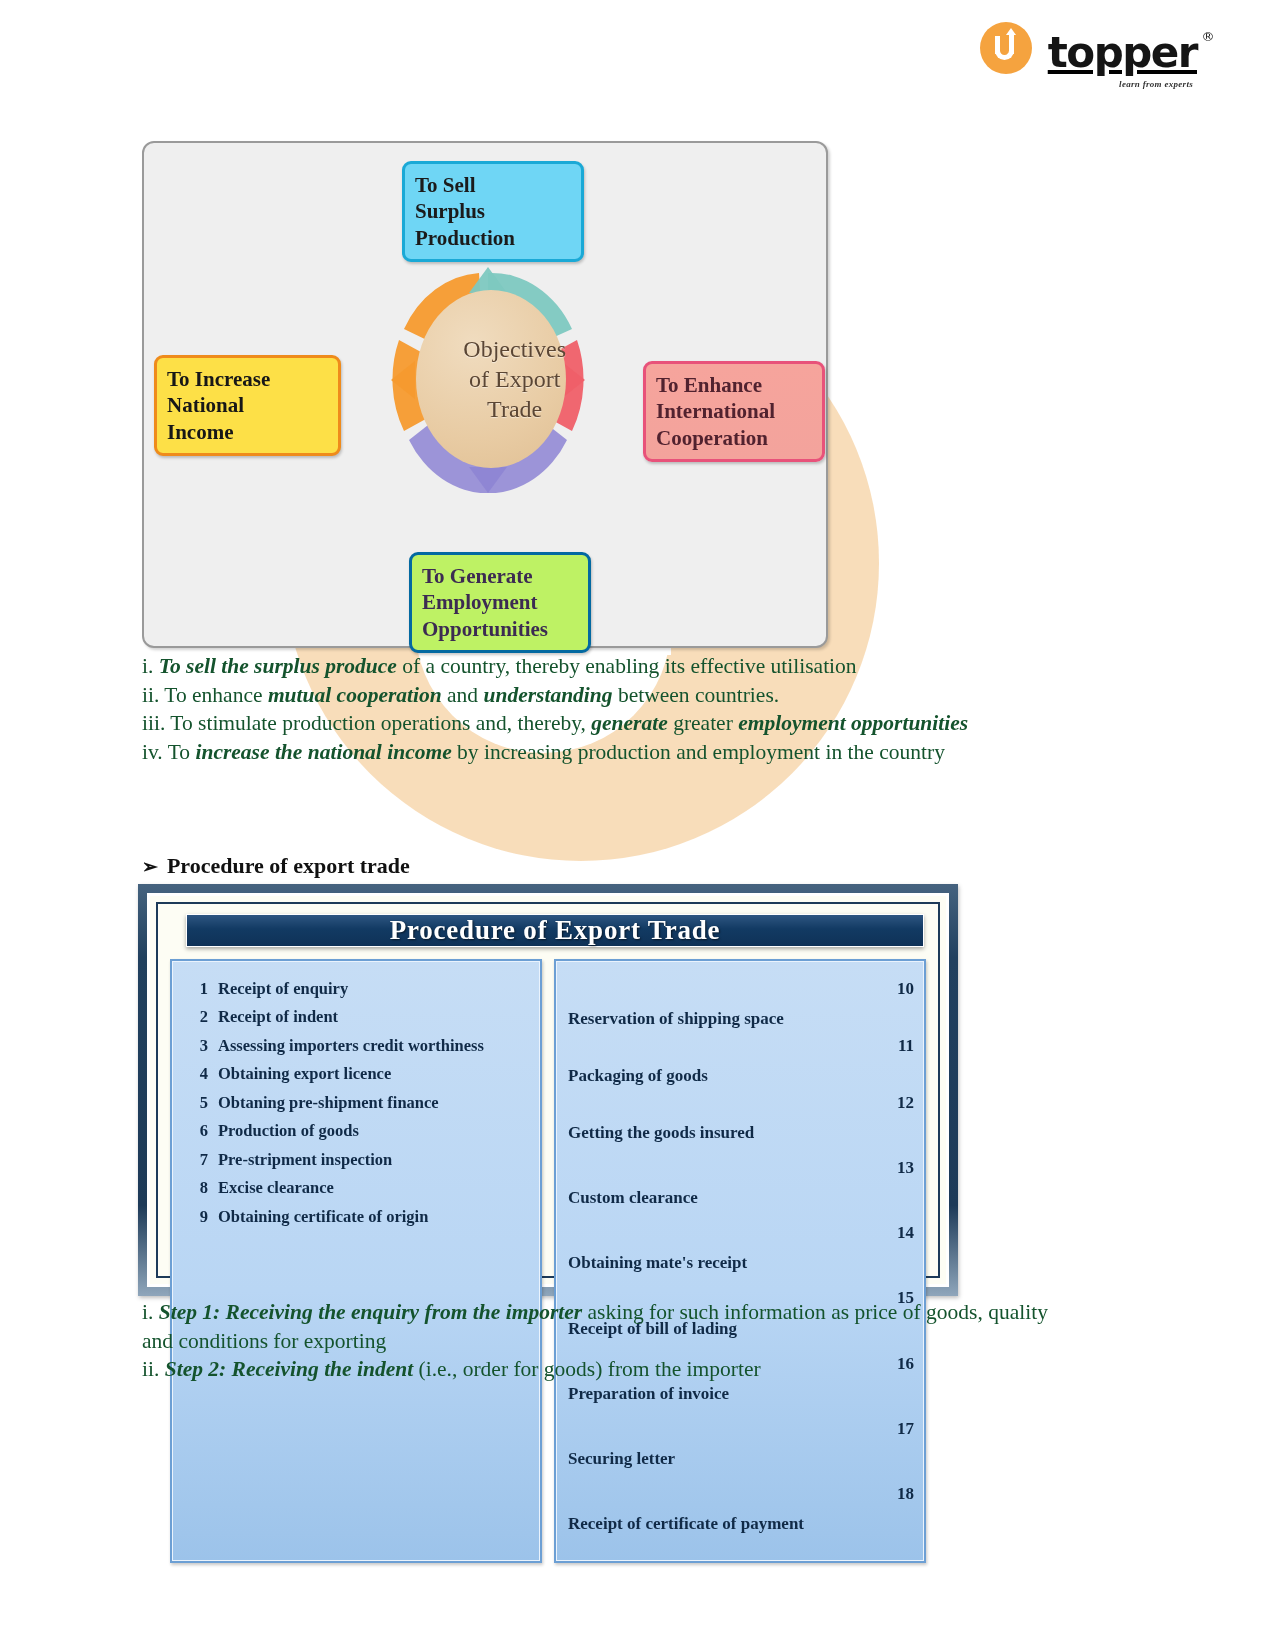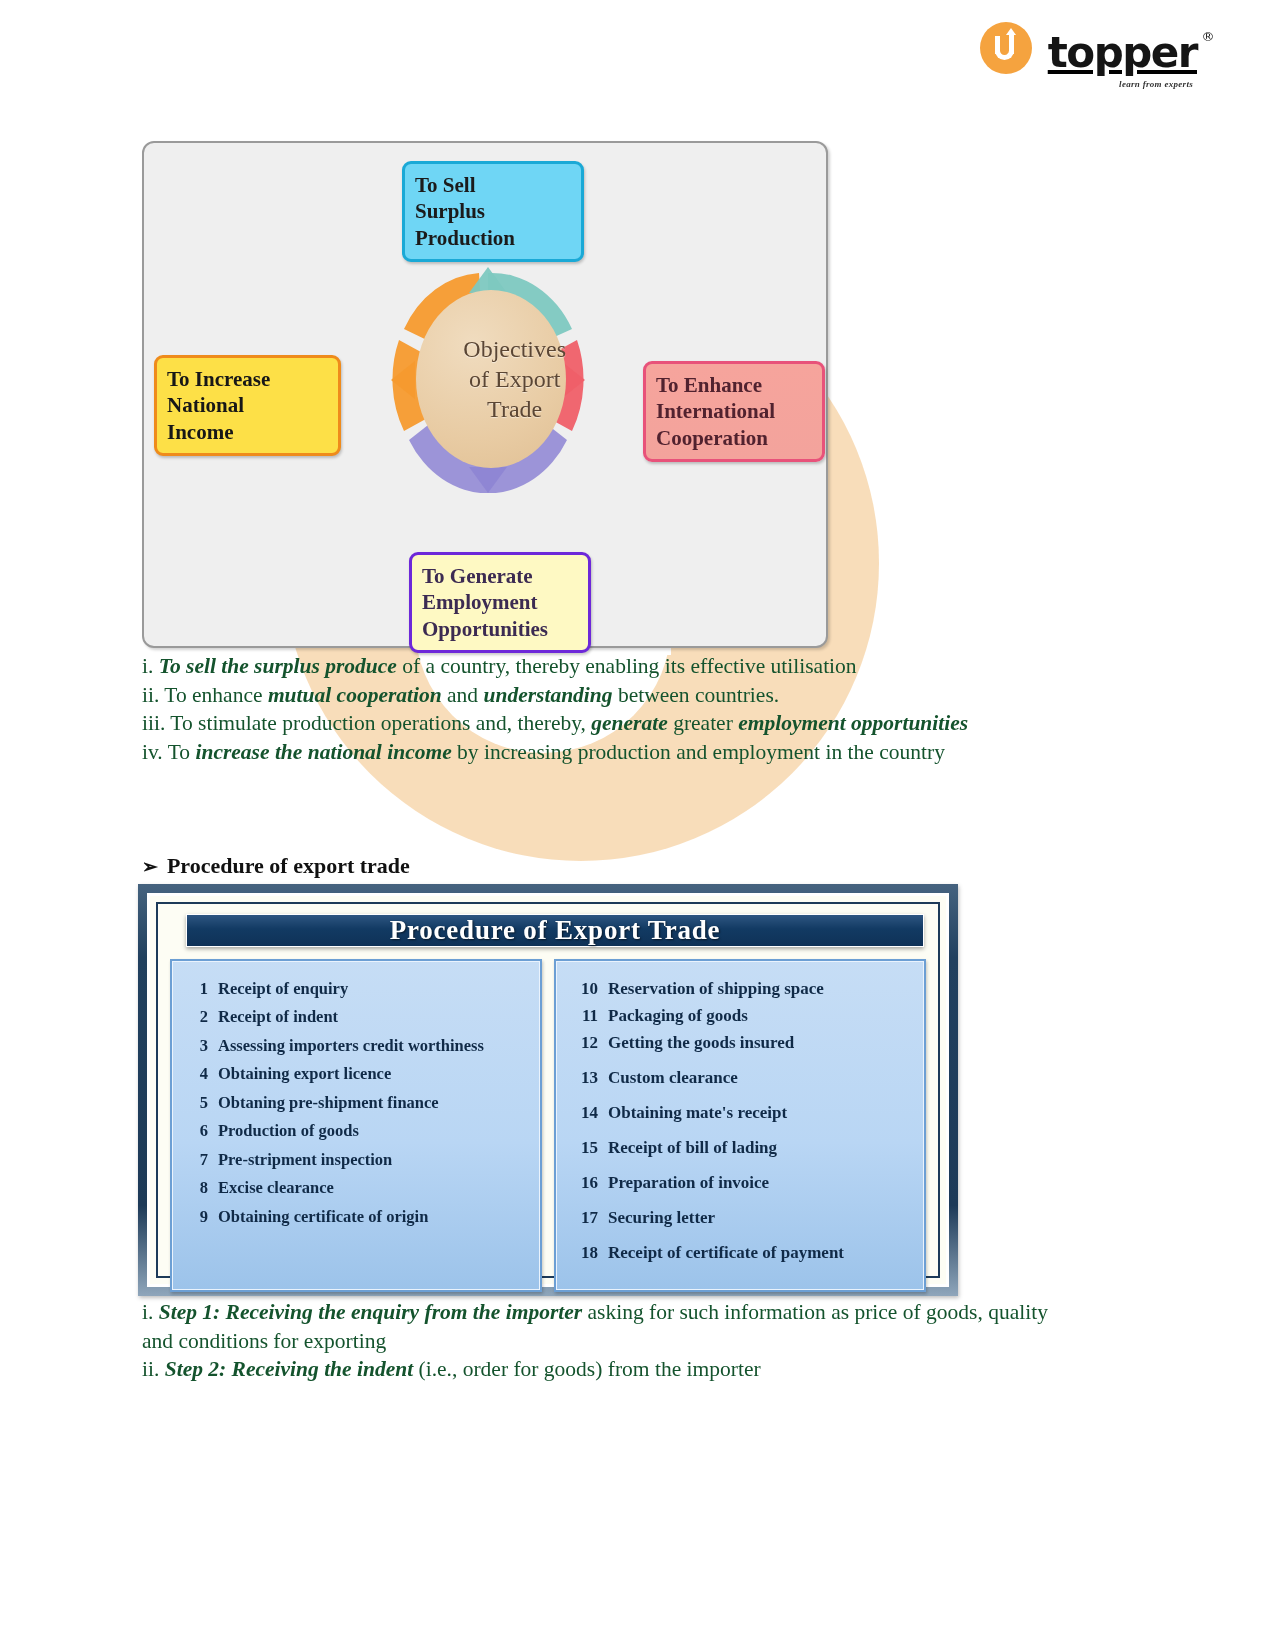--- a/index.html
+++ b/index.html
@@ -137,21 +137,21 @@
     font-size:21px;
     line-height:1.26;
     padding:8px 10px;
     color:#1b1b1b;
     box-shadow:1px 2px 3px rgba(0,0,0,.22);
     z-index:4;
   }
   .node-top   { left:258px; top:18px;  width:182px; background:#6fd6f5; border:3px solid #1aa9d6; }
   .node-left  { left:10px;  top:212px; width:187px; background:#fde047; border:3px solid #ef8b1b; color:#171717;}
   .node-right { left:499px; top:218px; width:182px; background:#f8a29b; border:3px solid #e8527a; color:#51222f; background:linear-gradient(180deg,#f6a49c,#f3a39c);}
-  .node-bottom{ left:265px; top:409px; width:182px; background:#fef9c3; border:3px solid #6d28d9; color:#3c2b52; }
+  .node-bottom{ left:265px; top:409px; width:182px; background:#bef264; border:3px solid #0369a1; color:#3c2b52; }
 
   .center-oval {
     position:absolute;
     left:272px; top:147px;
     width:150px; height:178px;
     border-radius:50%;
     background:radial-gradient(circle at 38% 30%, #f0dcbf 0%, #e8cba3 62%, #e0bf93 100%);
     display:flex; align-items:center; justify-content:flex-end;
     z-index:3;
   }
@@ -242,21 +242,21 @@
     display:flex;
     gap:10px;
     margin-bottom:9px;
     font-family:"Liberation Serif", serif;
     font-weight:bold;
     font-size:16.5px;
     color:#102a47;
     line-height:1.18;
   }
   .proc-item .num { min-width:24px; text-align:right; }
-  .proc-col.right .proc-item { margin-bottom:15px; font-size:17px; }
+  .proc-col.right .proc-item { margin-bottom:15px; font-size:17px;flex-direction:column; }
   .proc-col.right .proc-item .num { min-width:30px; }
   .proc-col.right .proc-item:nth-child(1),
   .proc-col.right .proc-item:nth-child(2) { margin-bottom:7px; }
 </style>
 </head>
 <body>
 
 <div id="watermark">
   <div class="wm-circle"></div>
   <div class="wm-u">

